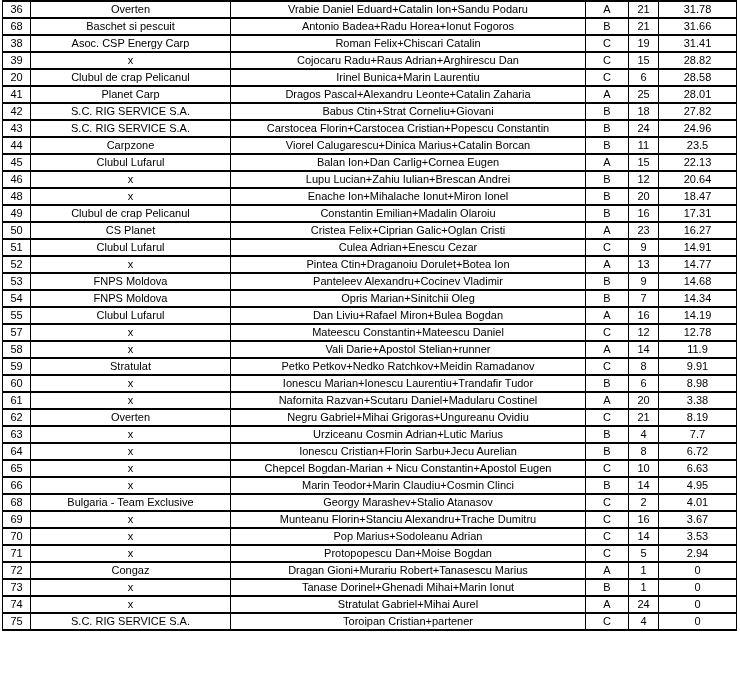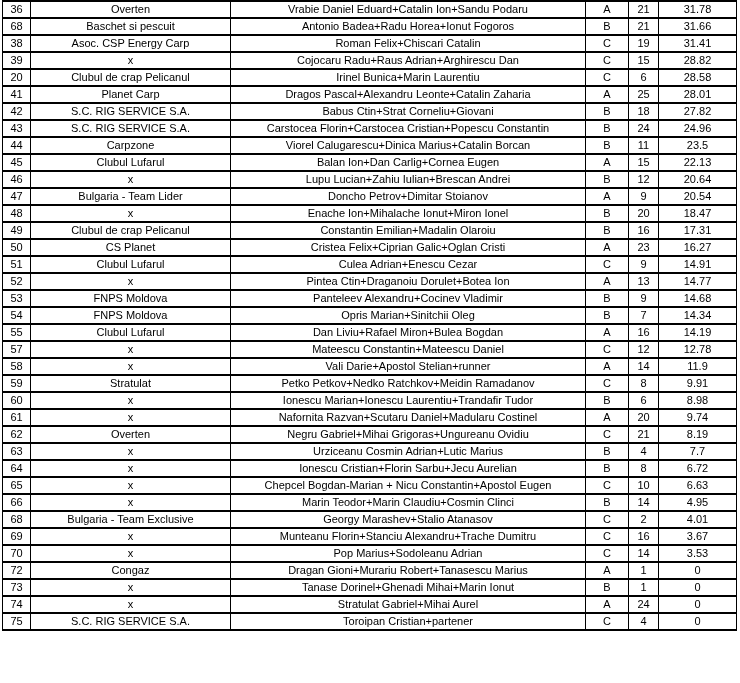--- a/index.html
+++ b/index.html
@@ -137,28 +137,20 @@
         </tr>
         <tr>
           <td>46</td>
           <td>x</td>
           <td>Lupu Lucian+Zahiu Iulian+Brescan Andrei</td>
           <td>B</td>
           <td>12</td>
           <td>20.64</td>
         </tr>
         <tr>
-          <td>47</td>
-          <td>Bulgaria - Team Lider</td>
-          <td>Doncho Petrov+Dimitar Stoianov</td>
-          <td>A</td>
-          <td>9</td>
-          <td>20.54</td>
-        </tr>
-        <tr>
           <td>48</td>
           <td>x</td>
           <td>Enache Ion+Mihalache Ionut+Miron Ionel</td>
           <td>B</td>
           <td>20</td>
           <td>18.47</td>
         </tr>
         <tr>
           <td>49</td>
           <td>Clubul de crap Pelicanul</td>
@@ -246,21 +238,21 @@
           <td>B</td>
           <td>6</td>
           <td>8.98</td>
         </tr>
         <tr>
           <td>61</td>
           <td>x</td>
           <td>Nafornita Razvan+Scutaru Daniel+Madularu Costinel</td>
           <td>A</td>
           <td>20</td>
-          <td>9.74</td>
+          <td>3.38</td>
         </tr>
         <tr>
           <td>62</td>
           <td>Overten</td>
           <td>Negru Gabriel+Mihai Grigoras+Ungureanu Ovidiu</td>
           <td>C</td>
           <td>21</td>
           <td>8.19</td>
         </tr>
         <tr>
@@ -311,20 +303,28 @@
           <td>16</td>
           <td>3.67</td>
         </tr>
         <tr>
           <td>70</td>
           <td>x</td>
           <td>Pop Marius+Sodoleanu Adrian</td>
           <td>C</td>
           <td>14</td>
           <td>3.53</td>
+        </tr>
+        <tr>
+          <td>71</td>
+          <td>x</td>
+          <td>Protopopescu Dan+Moise Bogdan</td>
+          <td>C</td>
+          <td>5</td>
+          <td>2.94</td>
         </tr>
         <tr>
           <td>72</td>
           <td>Congaz</td>
           <td>Dragan Gioni+Murariu Robert+Tanasescu Marius</td>
           <td>A</td>
           <td>1</td>
           <td>0</td>
         </tr>
         <tr>

